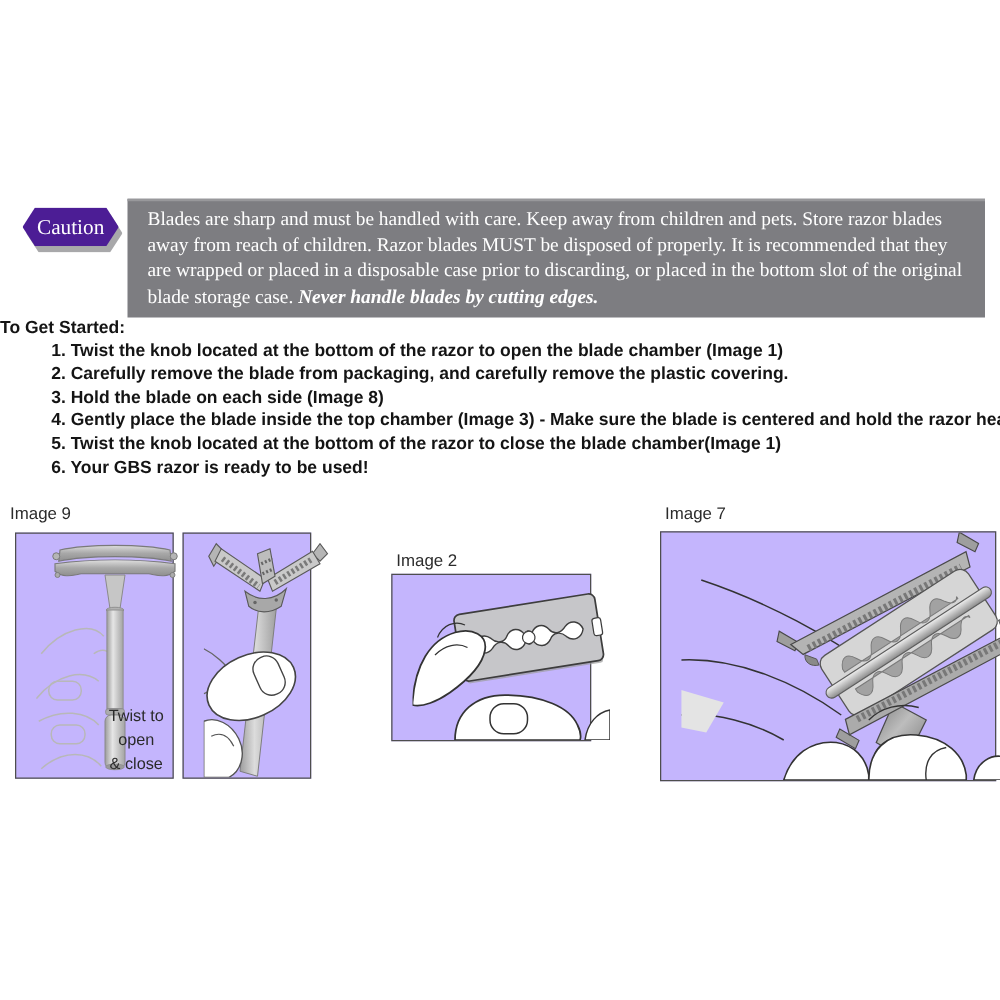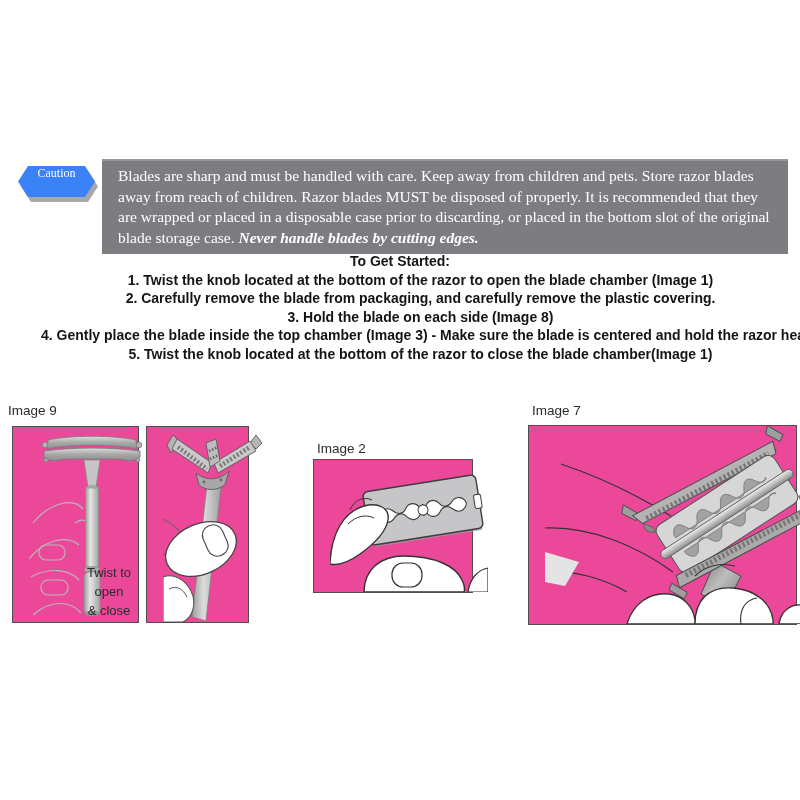--- a/index.html
+++ b/index.html
@@ -4,39 +4,39 @@
 <style>
   html,body{margin:0;padding:0;background:#ffffff;}
   .page{position:relative;width:800px;height:800px;background:#ffffff;overflow:hidden;
         font-family:"Liberation Sans","DejaVu Sans",sans-serif;}
 
   
   .caution-badge-shadow{position:absolute;left:21px;top:171px;width:77px;height:31px;
         background:#a8a8aa;
         clip-path:polygon(13% 0,87% 0,100% 50%,87% 100%,13% 100%,0 50%);}
   .caution-badge{position:absolute;left:18px;top:166px;width:77px;height:31px;
-        background:#3b82f6;color:#fff;
+        background:#4c1d95;color:#fff;
         clip-path:polygon(13% 0,87% 0,100% 50%,87% 100%,13% 100%,0 50%);
-        display:flex;justify-content:center;
-        font-family:"Liberation Serif","DejaVu Serif",serif;font-size:12px;}
+        display:flex;align-items:center;justify-content:center;
+        font-family:"Liberation Serif","DejaVu Serif",serif;font-size:17px;}
   .caution-box{position:absolute;left:102px;top:159px;width:686px;min-height:89px;
         box-sizing:border-box;background:#7d7d81;border-top:2px solid #98989b;
         padding:5px 15px 6px 16px;color:#ffffff;
         font-family:"Liberation Serif","DejaVu Serif",serif;
         font-size:15.5px;line-height:20.5px;}
   .caution-box .em{font-weight:bold;font-style:italic;}
 
   
-  .instructions{position:absolute;left:0;top:252px;width:800px;text-align:center;
+  .instructions{position:absolute;left:0;top:252px;width:800px;text-align:left;
         color:#141414;font-size:14px;font-weight:600;line-height:18.6px;}
   .instructions .step{white-space:nowrap;margin-left:41px;}
 
   
   .fig-label{position:absolute;color:#2b2b2b;font-size:13.5px;}
-  .fig-box{position:absolute;box-sizing:border-box;border:1px solid #4e4e4e;background:#ec4899;padding-left:16px;}
+  .fig-box{position:absolute;box-sizing:border-box;border:1px solid #4e4e4e;background:#c4b5fd;padding-left:16px;}
   .annotation{position:absolute;left:68px;top:136px;width:56px;text-align:center;
         font-size:13px;line-height:19px;color:#2b2b2b;white-space:pre-line;}
   svg{display:block;}
 </style>
 </head>
 <body>
 
 <div class="page">
 
   <div class="caution-badge-shadow"></div>
@@ -47,20 +47,21 @@
     <span>Blades are sharp and must be handled with care. Keep away from children and pets. Store razor blades away from reach of children. Razor blades MUST be disposed of properly. It is recommended that they are wrapped or placed in a disposable case prior to discarding, or placed in the bottom slot of the original blade storage case.</span><span> </span><span class="em">Never handle blades by cutting edges.</span>
   </div>
 
   <div class="instructions">
     <div class="title">To Get Started:</div>
     <div class="step">1. Twist the knob located at the bottom of the razor to open the blade chamber (Image 1)</div>
     <div class="step">2. Carefully remove the blade from packaging, and carefully remove the plastic covering.</div>
     <div class="step">3. Hold the blade on each side (Image 8)</div>
     <div class="step">4. Gently place the blade inside the top chamber (Image 3) - Make sure the blade is centered and hold the razor head level.</div>
     <div class="step">5. Twist the knob located at the bottom of the razor to close the blade chamber(Image 1)</div>
+    <div class="step">6. Your GBS razor is ready to be used!</div>
   </div>
 
   <div class="fig-label" style="left:8px;top:403px;">Image 9</div>
 
   <div class="fig-box" style="left:12px;top:426px;width:127px;height:197px;">
     <svg width="125" height="195" viewBox="0 0 125 195">
       <defs>
         <linearGradient id="gA1" x1="0" y1="0" x2="1" y2="0">
           <stop offset="0" stop-color="#9b9b9b"></stop>
             <stop offset="0.38" stop-color="#e6e6e6"></stop>

